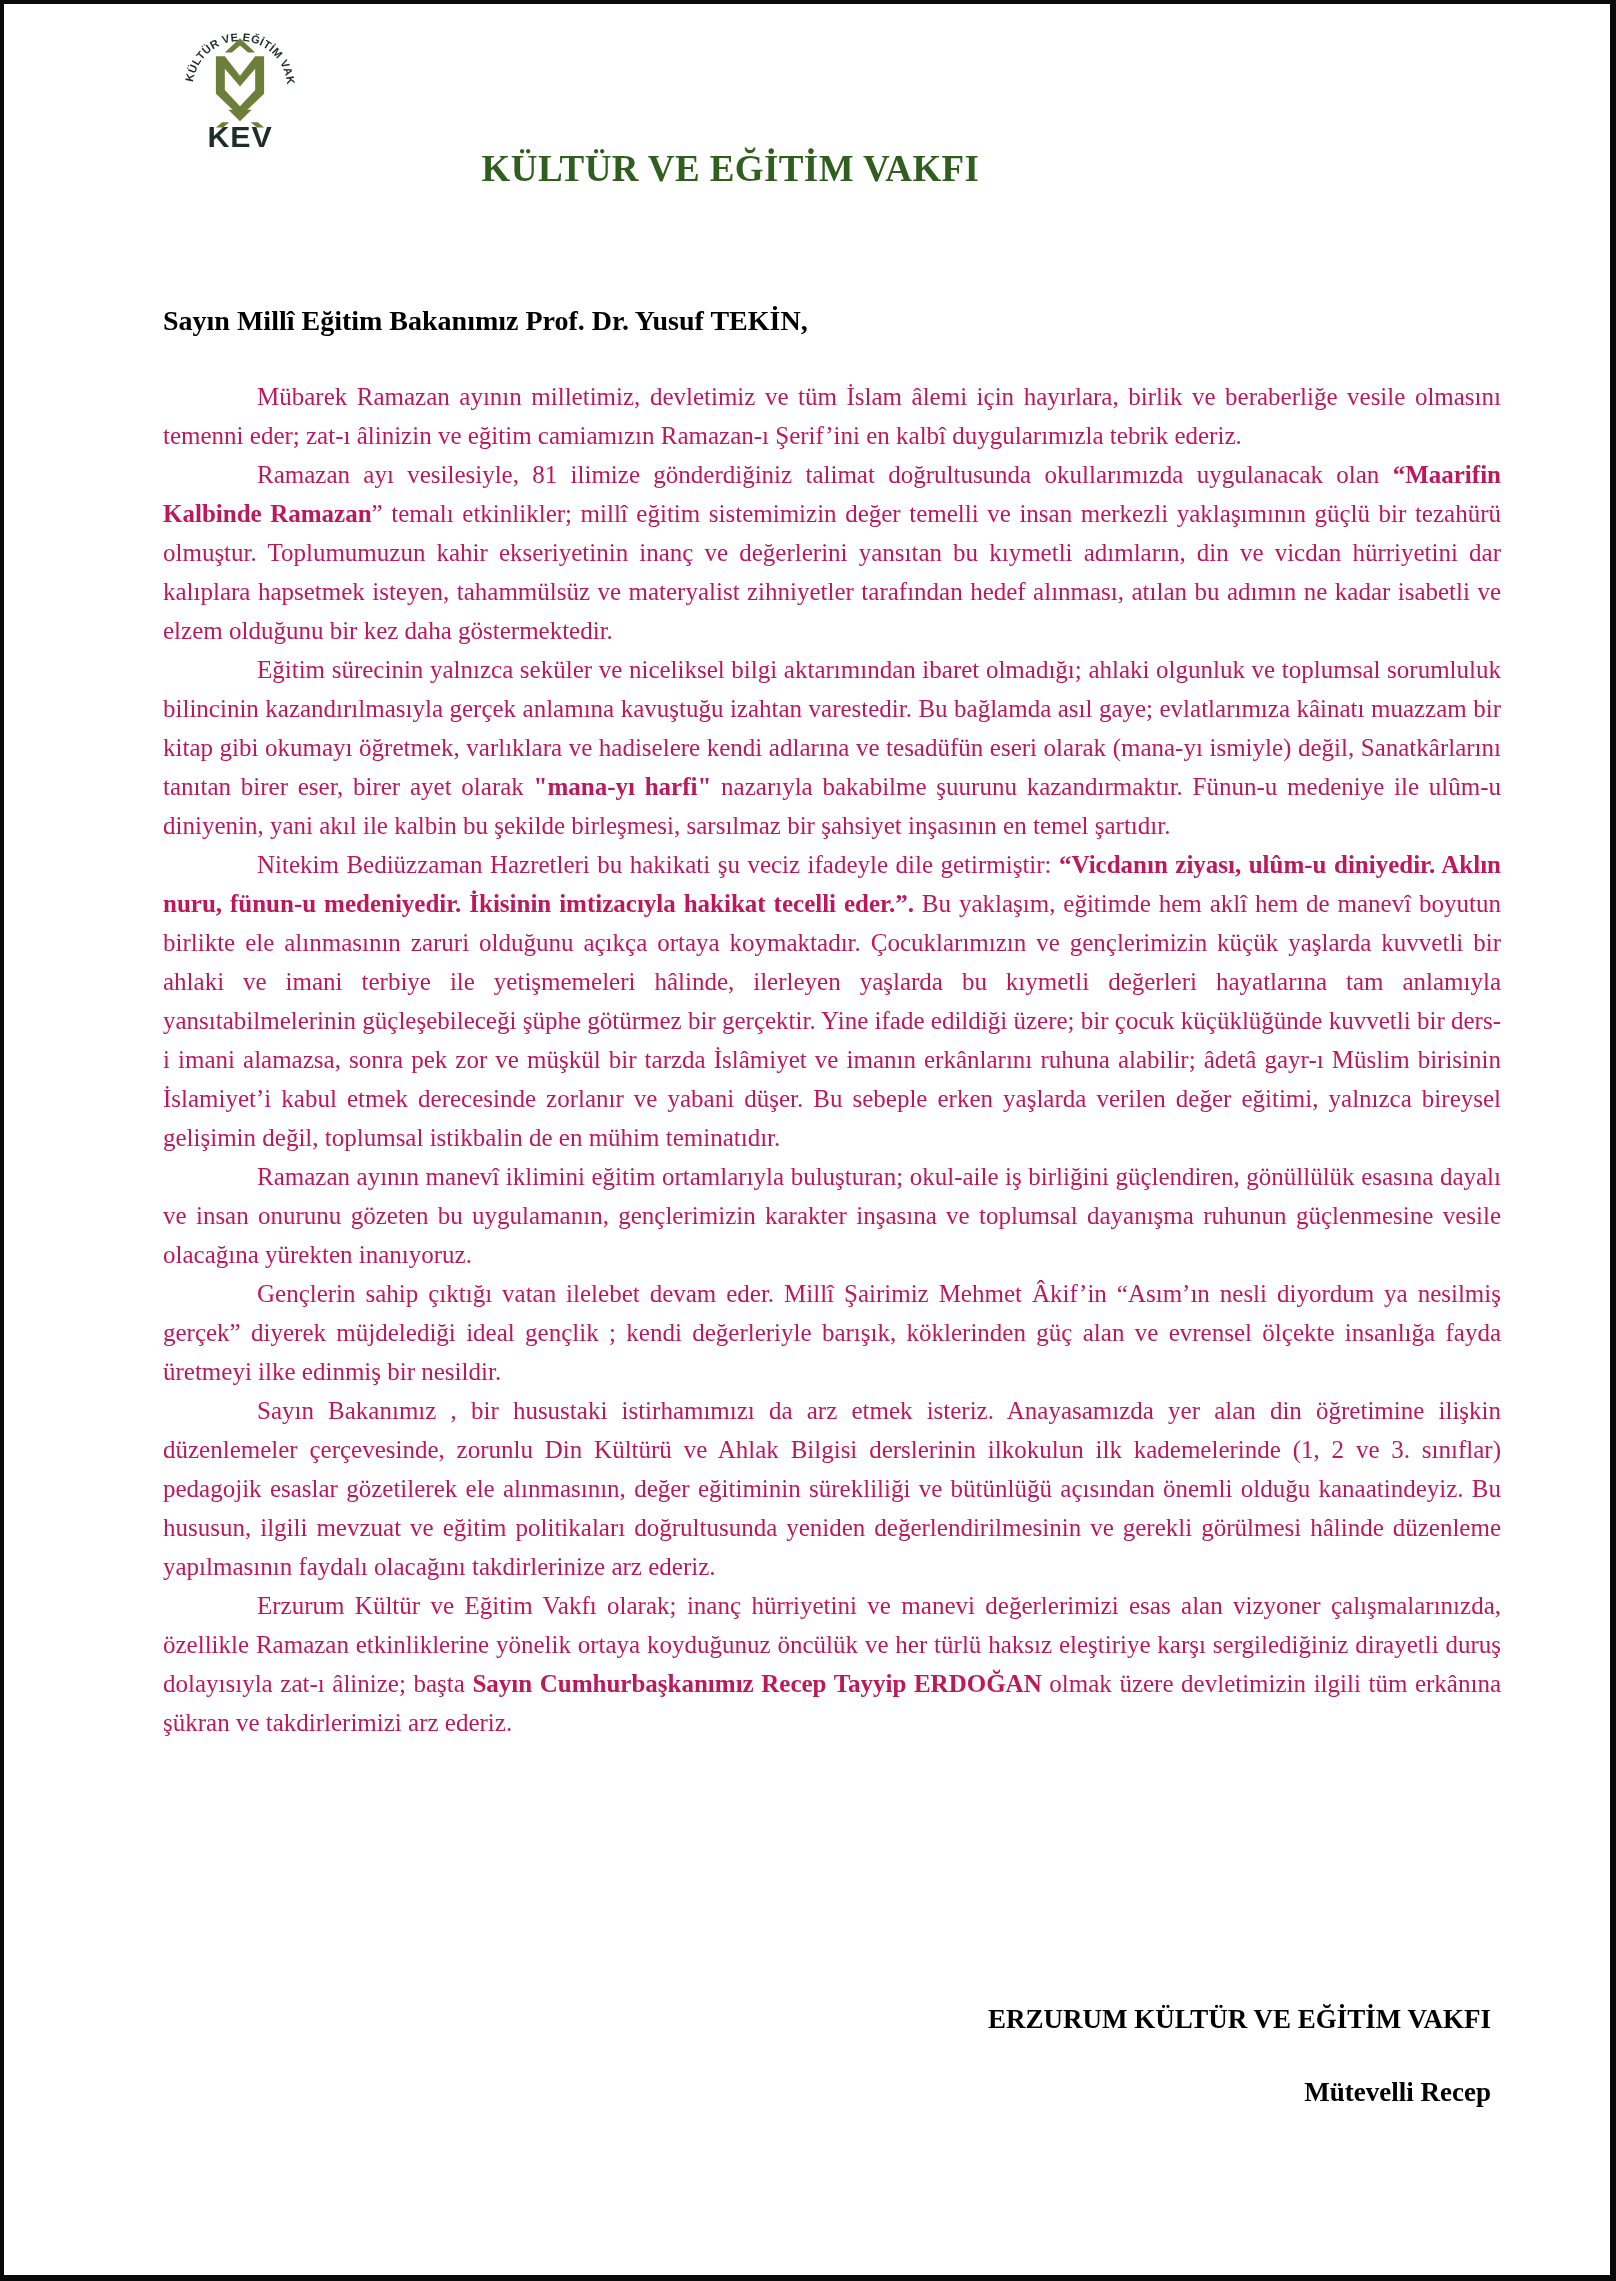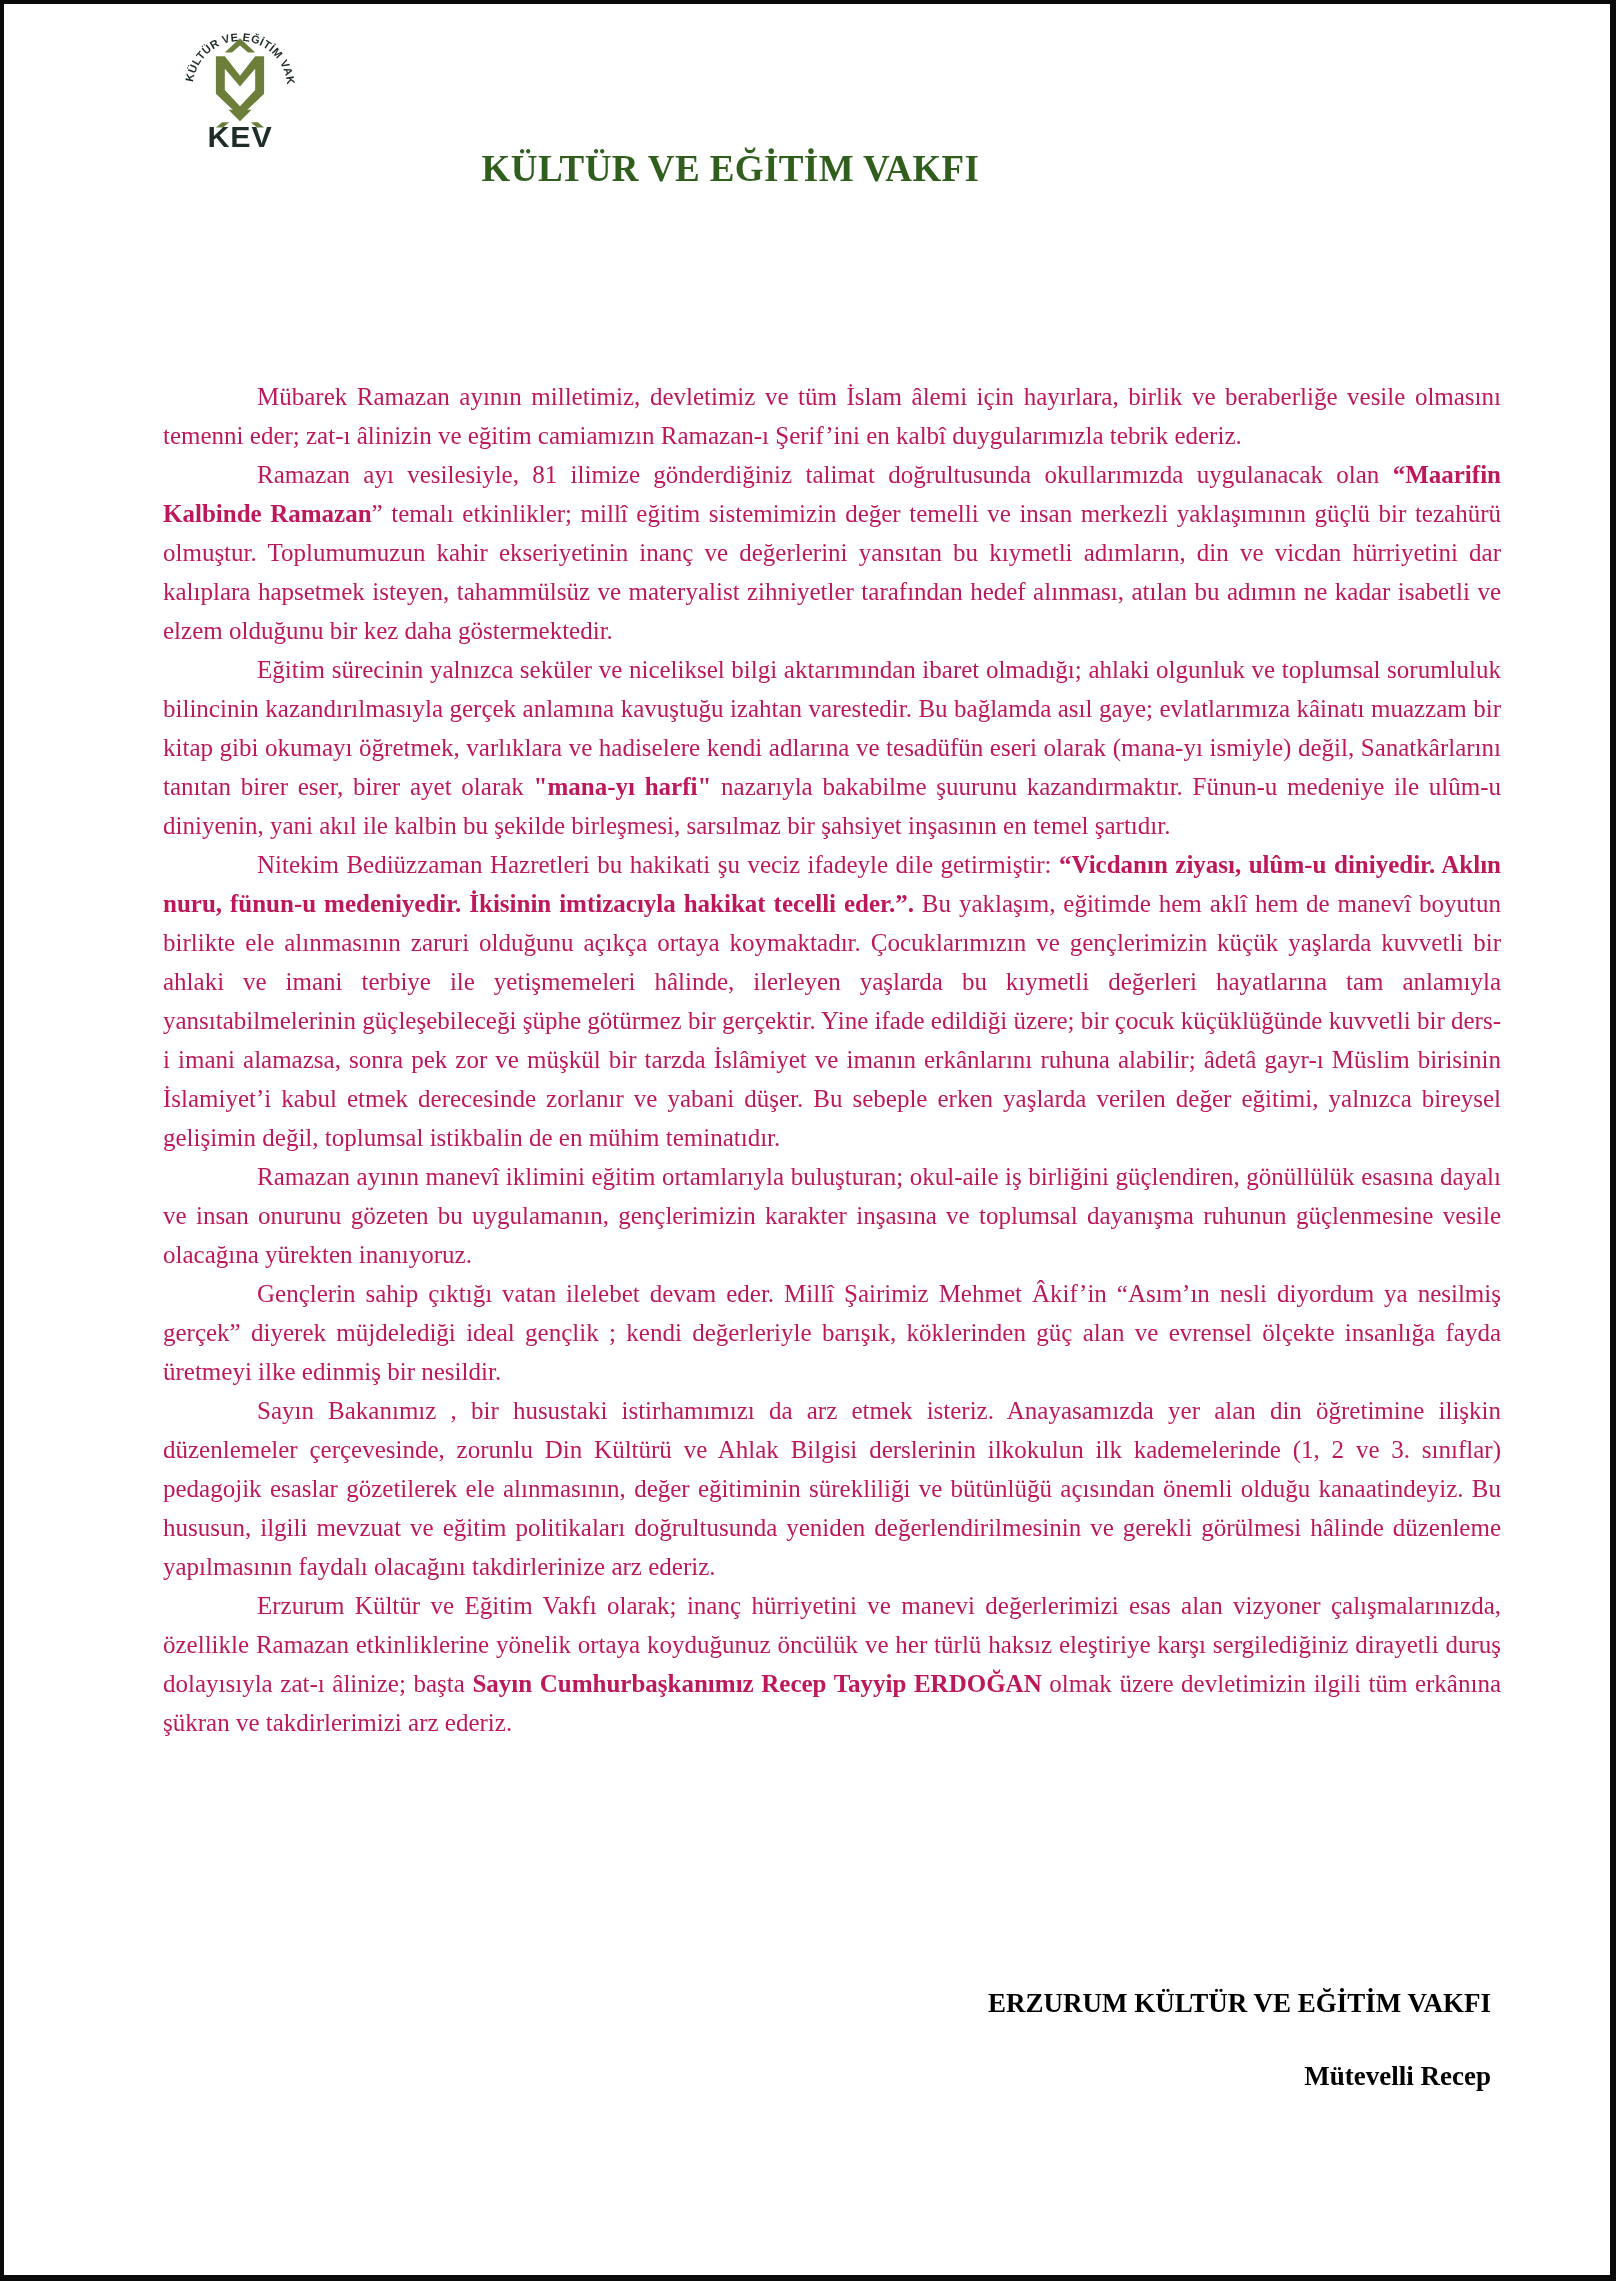--- a/index.html
+++ b/index.html
@@ -20,21 +20,21 @@
     font-family:"Liberation Serif", serif; font-weight:bold; font-size:28px; color:#000;
   }
   .body {
     position:absolute; left:159px; top:373px; width:1338px;
     font-family:"Liberation Serif", serif; font-size:25px; line-height:39px; color:#be185d;
   }
   .body p { margin:0; text-align:justify; text-indent:94px; }
   .body b { font-weight:bold; }
   .sig {
     position:absolute; right:119px; text-align:right;
-    font-family:"Liberation Serif", serif; font-weight:bold; font-size:27px; color:#000;
+    font-family:"Liberation Serif", serif; font-weight:bold; font-size:27px; color:#000;margin-top:16px;
   }
   .sig1 { top:1984px; }
   .sig2 { top:2057px; }
 </style>
 </head>
 <body>
 
 <div class="page">
 
   <div class="logo">
@@ -51,20 +51,21 @@
       <polygon points="58,50 75,70 92,50 92,74 75,92 58,74" fill="#ffffff"></polygon>
       <polygon points="62,96 70,96 75,101 80,96 88,96 75,109" fill="#6b7f3a"></polygon>
       <polygon points="55,110 63,110 56,116 48,116" fill="#6b7f3a"></polygon>
       <polygon points="87,110 95,110 102,116 94,116" fill="#6b7f3a"></polygon>
       <text x="75" y="138" text-anchor="middle" font-family="Liberation Sans, sans-serif" font-weight="bold" font-size="34" fill="#1f2d28" letter-spacing="1">KEV</text>
     </svg>
   </div>
 
   <div class="title">KÜLTÜR VE EĞİTİM VAKFI</div>
 
+  <div class="salutation">Sayın Millî Eğitim Bakanımız Prof. Dr. Yusuf TEKİN,</div>
 
   <div class="body">
     <p><span>Mübarek Ramazan ayının milletimiz, devletimiz ve tüm İslam âlemi için hayırlara, birlik ve beraberliğe vesile olmasını temenni eder; zat-ı âlinizin ve eğitim camiamızın Ramazan-ı Şerif’ini en kalbî duygularımızla tebrik ederiz.</span></p>
     <p><span>Ramazan ayı vesilesiyle, 81 ilimize gönderdiğiniz talimat doğrultusunda okullarımızda uygulanacak olan </span><b>“Maarifin Kalbinde Ramazan</b><span>” temalı etkinlikler; millî eğitim sistemimizin değer temelli ve insan merkezli yaklaşımının güçlü bir tezahürü olmuştur. Toplumumuzun kahir ekseriyetinin inanç ve değerlerini yansıtan bu kıymetli adımların, din ve vicdan hürriyetini dar kalıplara hapsetmek isteyen, tahammülsüz ve materyalist zihniyetler tarafından hedef alınması, atılan bu adımın ne kadar isabetli ve elzem olduğunu bir kez daha göstermektedir.</span></p>
     <p><span>Eğitim sürecinin yalnızca seküler ve niceliksel bilgi aktarımından ibaret olmadığı; ahlaki olgunluk ve toplumsal sorumluluk bilincinin kazandırılmasıyla gerçek anlamına kavuştuğu izahtan varestedir. Bu bağlamda asıl gaye; evlatlarımıza kâinatı muazzam bir kitap gibi okumayı öğretmek, varlıklara ve hadiselere kendi adlarına ve tesadüfün eseri olarak (mana-yı ismiyle) değil, Sanatkârlarını tanıtan birer eser, birer ayet olarak </span><b>"mana-yı harfi"</b><span> nazarıyla bakabilme şuurunu kazandırmaktır. Fünun-u medeniye ile ulûm-u diniyenin, yani akıl ile kalbin bu şekilde birleşmesi, sarsılmaz bir şahsiyet inşasının en temel şartıdır.</span></p>
     <p><span>Nitekim Bediüzzaman Hazretleri bu hakikati şu veciz ifadeyle dile getirmiştir: </span><b>“Vicdanın ziyası, ulûm-u diniyedir. Aklın nuru, fünun-u medeniyedir. İkisinin imtizacıyla hakikat tecelli eder.”.</b><span> Bu yaklaşım, eğitimde hem aklî hem de manevî boyutun birlikte ele alınmasının zaruri olduğunu açıkça ortaya koymaktadır. Çocuklarımızın ve gençlerimizin küçük yaşlarda kuvvetli bir ahlaki ve imani terbiye ile yetişmemeleri hâlinde, ilerleyen yaşlarda bu kıymetli değerleri hayatlarına tam anlamıyla yansıtabilmelerinin güçleşebileceği şüphe götürmez bir gerçektir. Yine ifade edildiği üzere; bir çocuk küçüklüğünde kuvvetli bir ders-i imani alamazsa, sonra pek zor ve müşkül bir tarzda İslâmiyet ve imanın erkânlarını ruhuna alabilir; âdetâ gayr-ı Müslim birisinin İslamiyet’i kabul etmek derecesinde zorlanır ve yabani düşer. Bu sebeple erken yaşlarda verilen değer eğitimi, yalnızca bireysel gelişimin değil, toplumsal istikbalin de en mühim teminatıdır.</span></p>
     <p><span>Ramazan ayının manevî iklimini eğitim ortamlarıyla buluşturan; okul-aile iş birliğini güçlendiren, gönüllülük esasına dayalı ve insan onurunu gözeten bu uygulamanın, gençlerimizin karakter inşasına ve toplumsal dayanışma ruhunun güçlenmesine vesile olacağına yürekten inanıyoruz.</span></p>
     <p><span>Gençlerin sahip çıktığı vatan ilelebet devam eder. Millî Şairimiz Mehmet Âkif’in “Asım’ın nesli diyordum ya nesilmiş gerçek” diyerek müjdelediği ideal gençlik ; kendi değerleriyle barışık, köklerinden güç alan ve evrensel ölçekte insanlığa fayda üretmeyi ilke edinmiş bir nesildir.</span></p>
     <p><span>Sayın Bakanımız , bir husustaki istirhamımızı da arz etmek isteriz. Anayasamızda yer alan din öğretimine ilişkin düzenlemeler çerçevesinde, zorunlu Din Kültürü ve Ahlak Bilgisi derslerinin ilkokulun ilk kademelerinde (1, 2 ve 3. sınıflar) pedagojik esaslar gözetilerek ele alınmasının, değer eğitiminin sürekliliği ve bütünlüğü açısından önemli olduğu kanaatindeyiz. Bu hususun, ilgili mevzuat ve eğitim politikaları doğrultusunda yeniden değerlendirilmesinin ve gerekli görülmesi hâlinde düzenleme yapılmasının faydalı olacağını takdirlerinize arz ederiz.</span></p>
     <p><span>Erzurum Kültür ve Eğitim Vakfı olarak; inanç hürriyetini ve manevi değerlerimizi esas alan vizyoner çalışmalarınızda, özellikle Ramazan etkinliklerine yönelik ortaya koyduğunuz öncülük ve her türlü haksız eleştiriye karşı sergilediğiniz dirayetli duruş dolayısıyla zat-ı âlinize; başta </span><b>Sayın Cumhurbaşkanımız Recep Tayyip ERDOĞAN</b><span> olmak üzere devletimizin ilgili tüm erkânına şükran ve takdirlerimizi arz ederiz.</span></p>

